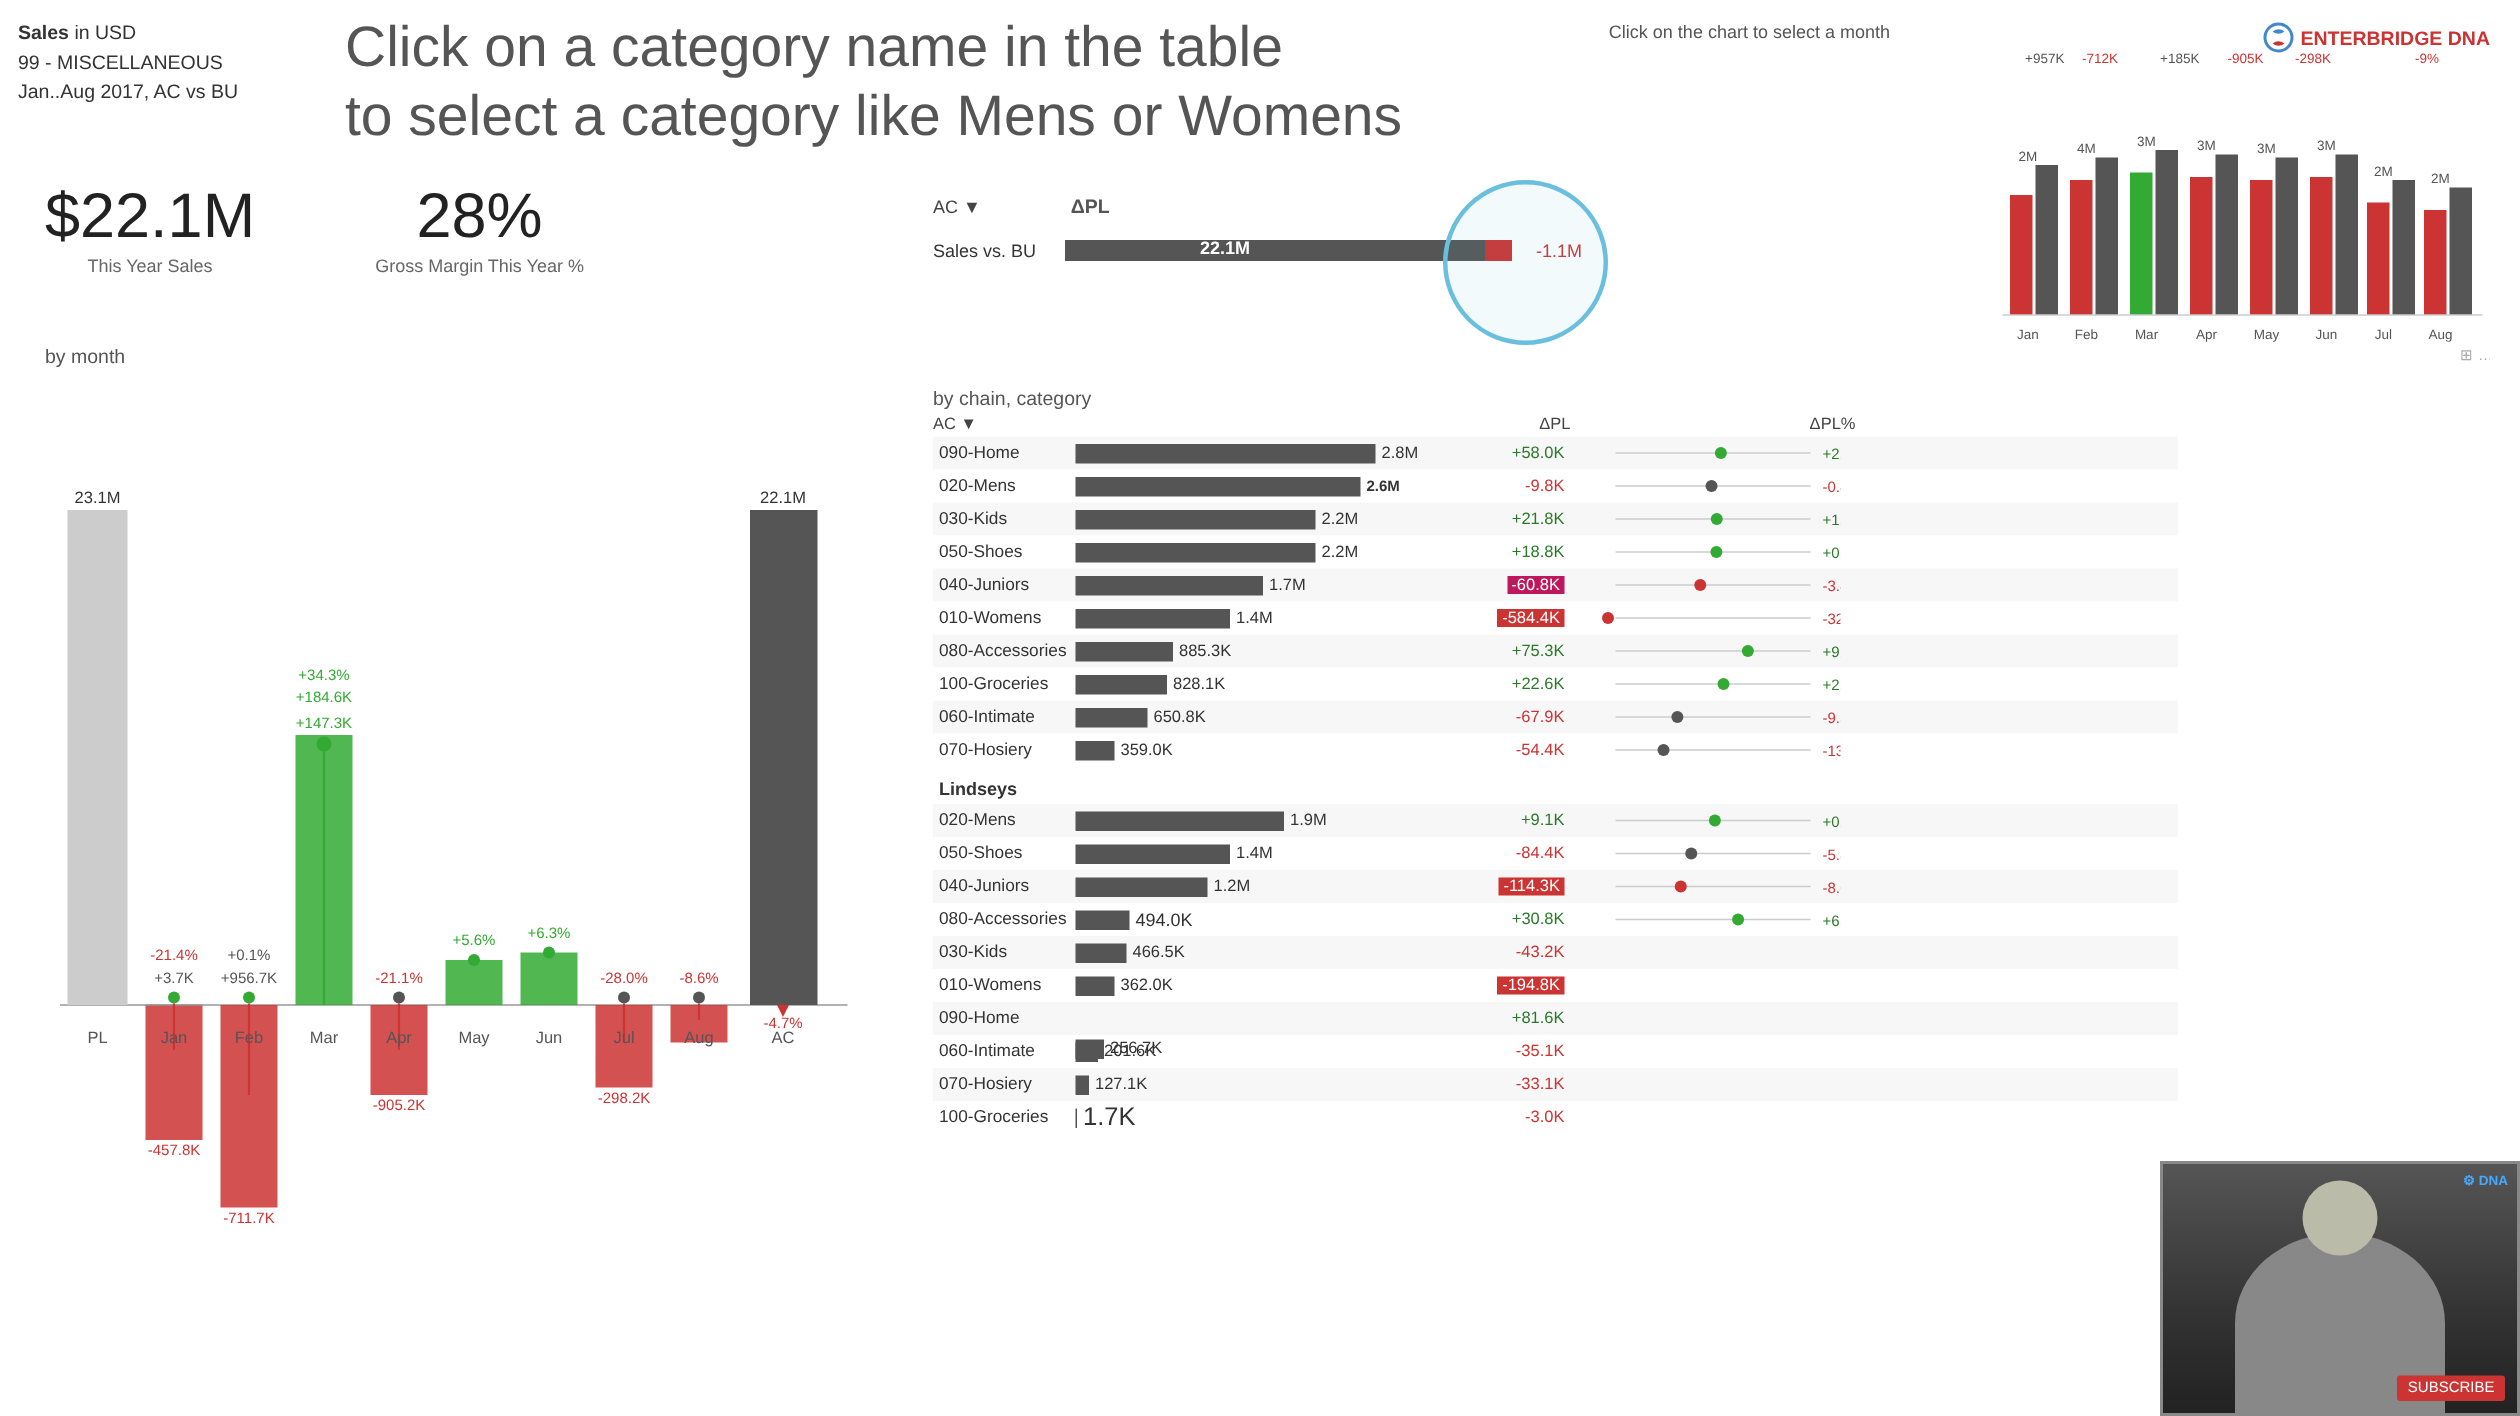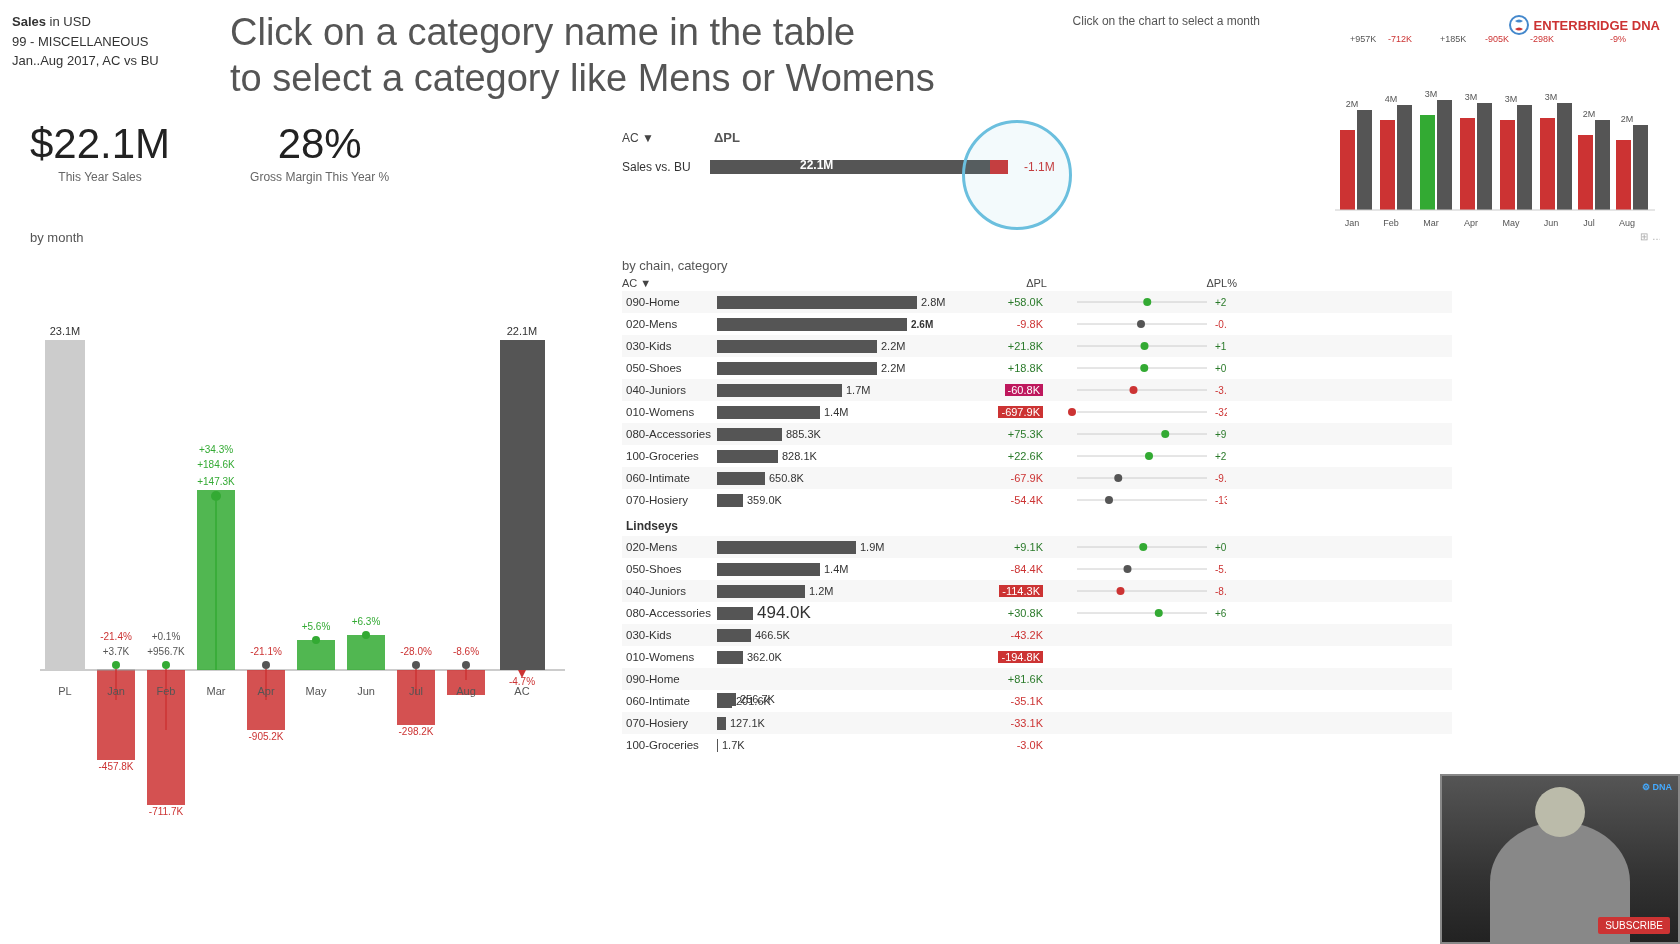--- a/index.html
+++ b/index.html
@@ -407,21 +407,21 @@
             <text x="158" y="13" font-size="10" fill="#cc3333">-3.4</text>
           </svg>
         </div>
       </div>
       <div style="display: flex; align-items: center; height: 22px; background: rgb(255, 255, 255); font-size: 11.5px;">
         <div style="width: 95px; padding-left: 4px; color: rgb(51, 51, 51); cursor: pointer;">010-Womens</div>
         <div style="width: 230px; display: flex; align-items: center; gap: 4px;">
           <div style="height: 13px; width: 103px; background: rgb(85, 85, 85); display: inline-block;"></div>
           <span style="font-size: 11px; color: rgb(51, 51, 51);">1.4M</span>
         </div>
-        <div style="width: 100px; text-align: right; font-size: 11px; padding-right: 4px;"><span style="background:#cc3333;color:#fff;padding:0 3px;">-697.9K</span></div>
+        <div style="width: 100px; text-align: right; font-size: 11px; padding-right: 4px;"><span style="background:#cc3333;color:#fff;padding:0 3px;">-584.4K</span></div>
         <div style="width: 180px; position: relative; display: flex; align-items: center; padding-left: 10px;">
           <svg width="170" height="18" viewBox="0 0 170 18">
             <line x1="20" y1="9" x2="150" y2="9" stroke="#ccc" stroke-width="1"></line>
             <circle cx="15" cy="9" r="4" fill="#cc3333"></circle>
             <text x="158" y="13" font-size="10" fill="#cc3333">-32.9</text>
           </svg>
         </div>
       </div>
       <div style="display: flex; align-items: center; height: 22px; background: rgb(247, 247, 247); font-size: 11.5px;">
         <div style="width: 95px; padding-left: 4px; color: rgb(51, 51, 51); cursor: pointer;">080-Accessories</div>
@@ -530,21 +530,21 @@
             <line x1="20" y1="9" x2="150" y2="9" stroke="#ccc" stroke-width="1"></line>
             <circle cx="63.5" cy="9" r="4" fill="#cc3333"></circle>
             <text x="158" y="13" font-size="10" fill="#cc3333">-8.6</text>
           </svg>
         </div>
       </div>
       <div style="display: flex; align-items: center; height: 22px; background: rgb(255, 255, 255); font-size: 11.5px;">
         <div style="width: 95px; padding-left: 4px; color: rgb(51, 51, 51); cursor: pointer;">080-Accessories</div>
         <div style="width: 230px; display: flex; align-items: center; gap: 4px;">
           <div style="height: 13px; width: 36px; background: rgb(85, 85, 85); display: inline-block;"></div>
-          <span style="font-size: 17px; color: rgb(51, 51, 51);">494.0K</span>
+          <span style="font-size: 12px; color: rgb(51, 51, 51);">494.0K</span>
         </div>
         <div style="width: 100px; text-align: right; font-size: 11px; padding-right: 4px; color: rgb(42, 122, 42);">+30.8K</div>
         <div style="width: 180px; position: relative; display: flex; align-items: center; padding-left: 10px;">
           <svg width="170" height="18" viewBox="0 0 170 18">
             <line x1="20" y1="9" x2="150" y2="9" stroke="#ccc" stroke-width="1"></line>
             <circle cx="101.75" cy="9" r="4" fill="#3a3"></circle>
             <text x="158" y="13" font-size="10" fill="#2a7a2a">+6.7</text>
           </svg>
         </div>
       </div>
@@ -590,21 +590,21 @@
           <div style="height: 13px; width: 9px; background: rgb(85, 85, 85); display: inline-block;"></div>
           <span style="font-size: 11px; color: rgb(51, 51, 51);">127.1K</span>
         </div>
         <div style="width: 100px; text-align: right; font-size: 11px; padding-right: 4px; color: rgb(204, 51, 51);">-33.1K</div>
         <div style="width: 180px; position: relative; display: flex; align-items: center; padding-left: 10px;"></div>
       </div>
       <div style="display: flex; align-items: center; height: 22px; background: rgb(255, 255, 255); font-size: 11.5px;">
         <div style="width: 95px; padding-left: 4px; color: rgb(51, 51, 51); cursor: pointer;">100-Groceries</div>
         <div style="width: 230px; display: flex; align-items: center; gap: 4px;">
           <div style="height: 13px; width: 1px; background: rgb(85, 85, 85); display: inline-block;"></div>
-          <span style="font-size: 11px; color: rgb(51, 51, 51);">1.7K</span>
+          <span style="font-size: 17px; color: rgb(51, 51, 51);">1.7K</span>
         </div>
         <div style="width: 100px; text-align: right; font-size: 11px; padding-right: 4px; color: rgb(204, 51, 51);">-3.0K</div>
         <div style="width: 180px; position: relative; display: flex; align-items: center; padding-left: 10px;"></div>
       </div>
     </div>
 </div>
 
 <div class="video-thumb">
   <div class="video-thumb-person">
     <div class="person-shape">

